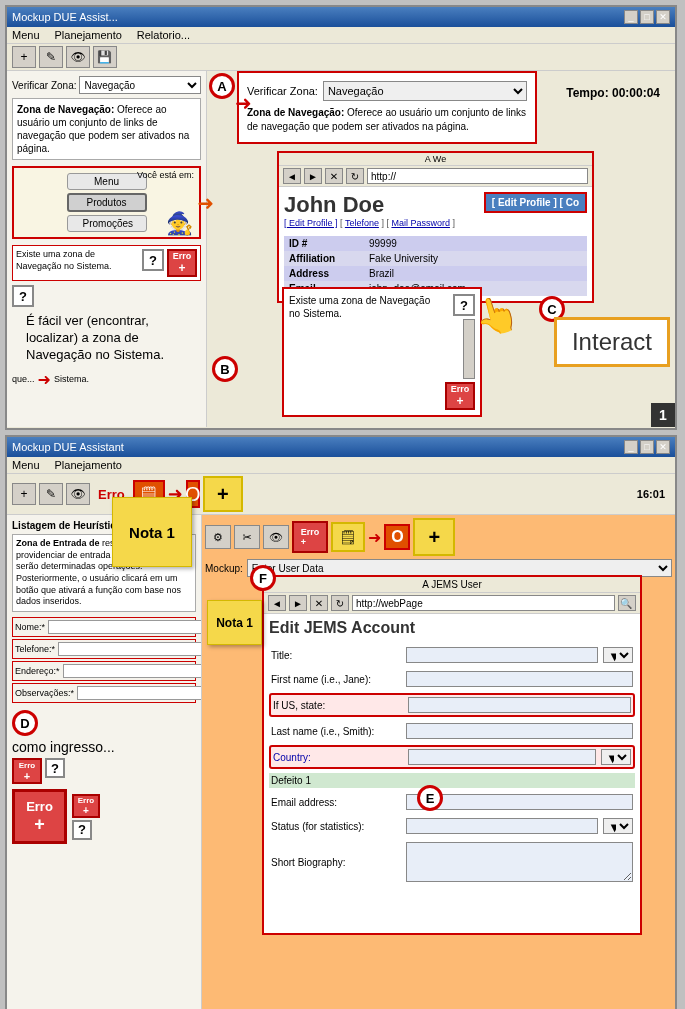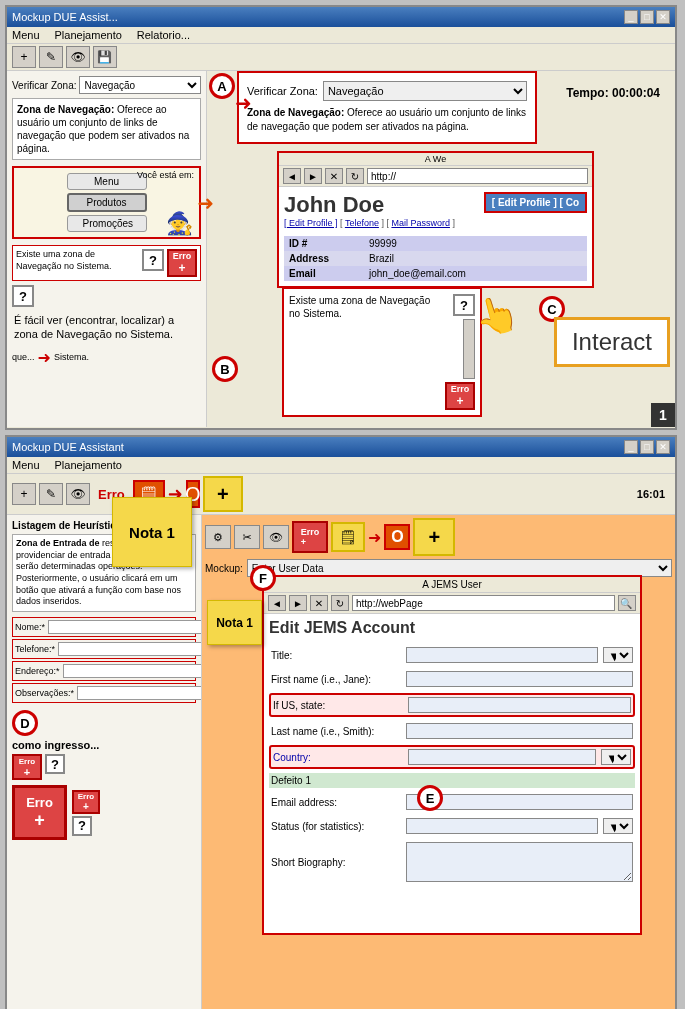--- a/index.html
+++ b/index.html
@@ -200,24 +200,25 @@
       display: flex;
       flex-direction: column;
       align-items: center;
       justify-content: center;
       color: white;
       font-weight: bold;
       font-size: 9px;
     }
 
     .s1-desc2 {
-      font-size: 11px;
+      font-size: 13px;
       line-height: 1.3;
       margin-bottom: 4px;
       padding: 2px;
+      margin-left: 12px;
     }
 
     
     .s1-right {
       flex: 1;
       padding: 5px;
       position: relative;
       overflow: hidden;
     }
 
@@ -708,20 +709,24 @@
             </div>
             <div style="background:#4a7fbf;color:white;padding:3px 6px;font-size:10px;font-weight:bold;border:2px solid #c00;">[ Edit Profile ] [ Co</div>
           </div>
           <table class="profile-table">
             <tbody>
                 <tr>
               <td>ID #</td>
               <td>99999</td>
             </tr>
             <tr>
+              <td>Affiliation</td>
+              <td>Fake University</td>
+            </tr>
+            <tr>
               <td>Address</td>
               <td>Brazil</td>
             </tr>
             <tr>
               <td>Email</td>
               <td>john_doe@email.com</td>
             </tr>
           </tbody>
             </table>
         </div>
@@ -812,21 +817,21 @@
         <input class="form-field-input" type="text" style="">
       </div>
       <div class="form-field-row">
         <span class="form-field-label">Observações:*</span>
         <input class="form-field-input" type="text" style="">
       </div>
 
       
       <div class="circle-label" style="position:relative;display:inline-flex;margin-top:5px;">D</div>
 
-      <div style="font-size:11px;margin-top:3px;font-weight:bold;">como ingresso...</div>
+      <div style="font-size:14px;margin-top:3px;">como ingresso...</div>
 
       <div style="display:flex;gap:3px;margin-top:3px;">
         <div class="erro-btn" style="width:30px;height:26px;">
           <span style="font-size:8px;">Erro</span>
           <span style="font-size:11px;">+</span>
         </div>
         <div class="question-btn" style="width:20px;height:20px;">?</div>
       </div>
 
       

